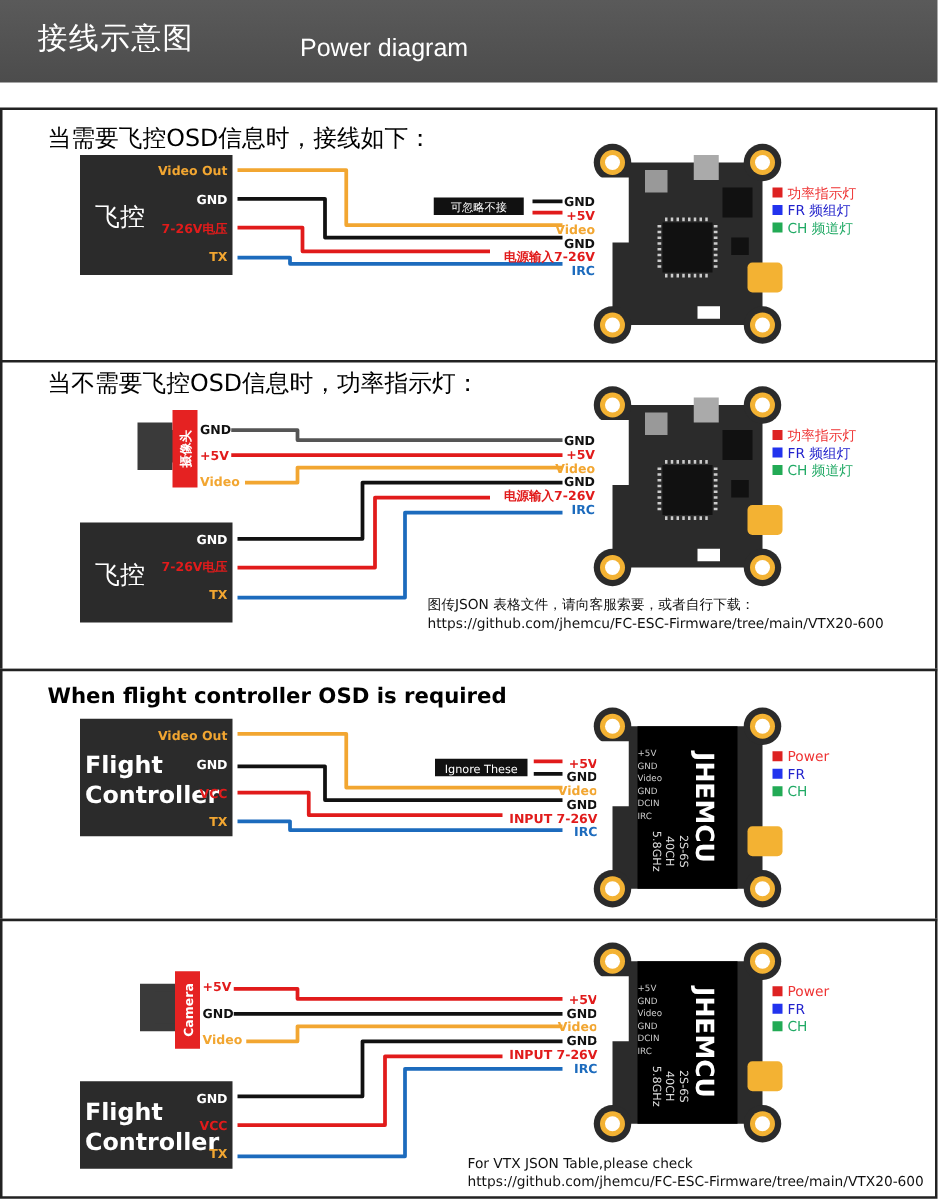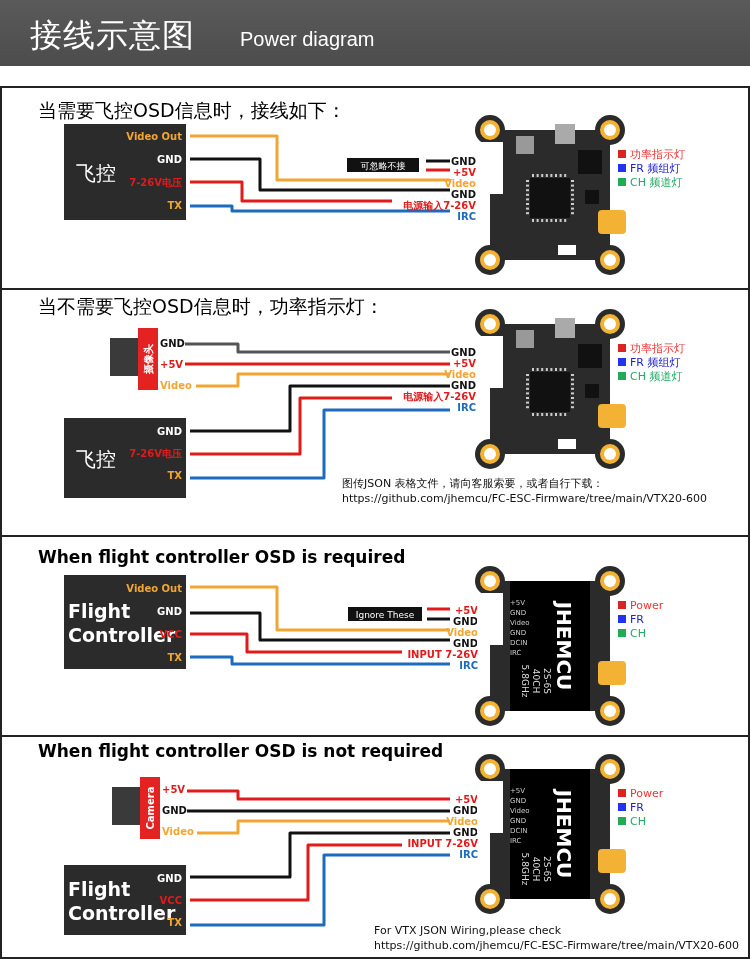--- a/index.html
+++ b/index.html
@@ -1,18 +1,18 @@
 <!DOCTYPE html>
 <html><head>
 <meta charset="utf-8">
 <style>
   html,body{margin:0;padding:0;background:#fff;}
   body{width:750px;height:959px;position:relative;overflow:hidden;font-family:"DejaVu Sans","Liberation Sans",sans-serif;}
   .header{position:absolute;left:0;top:0;width:750px;height:66px;background:linear-gradient(#5a5a5a,#4c4c4c);}
-  .header .cn{position:absolute;left:30px;top:14px;font-size:32px;color:#fff;letter-spacing:1px;}
+  .header .cn{position:absolute;left:30px;top:14px;font-size:24px;color:#fff;letter-spacing:1px;}
   .header .en{position:absolute;left:240px;top:28px;font-size:20px;color:#fff;font-family:"Liberation Sans",sans-serif;}
   .panel{position:absolute;left:0;width:746px;border:2px solid #222;background:#fff;}
   .panel svg{position:absolute;left:0;top:0;}
   .ptitle{position:absolute;left:36px;font-size:19px;color:#000000;}
   .ptitle.en{font-weight:bold;font-family:"DejaVu Sans",sans-serif;font-size:17px;}
   .note{position:absolute;font-size:11px;color:#111;line-height:15px;}
 </style>
 </head>
 <body>
 
@@ -258,21 +258,20 @@
         <text x="628" y="72" fill="#e33" font-size="11" text-anchor="start" font-weight="normal" font-family="DejaVu Sans, sans-serif">Power</text>
         <rect x="616" y="78" width="8" height="8" fill="#2233ee"></rect>
         <text x="628" y="86" fill="#22c" font-size="11" text-anchor="start" font-weight="normal" font-family="DejaVu Sans, sans-serif">FR</text>
         <rect x="616" y="92" width="8" height="8" fill="#22aa55"></rect>
         <text x="628" y="100" fill="#2a6" font-size="11" text-anchor="start" font-weight="normal" font-family="DejaVu Sans, sans-serif">CH</text>
       </g>
     </svg>
 </div>
 
 <div class="panel" id="p4" style="top:735px;height:220px;">
-  <div class="ptitle en" style="top:4px;">When flight controller OSD is not required</div>
   <svg id="svg4" width="746" height="220">
       <rect x="110" y="50" width="28" height="38" fill="#3a3a3a"></rect>
       <rect x="122" y="56" width="18" height="26" fill="#3a3a3a"></rect>
       <rect x="138" y="40" width="20" height="62" fill="#e52222"></rect>
       <text x="0" y="0" fill="#fff" font-size="10" text-anchor="middle" font-weight="bold" font-family="DejaVu Sans, sans-serif" transform="translate(152,71) rotate(-90)">Camera</text>
       <text x="160" y="56" fill="#e11b1b" font-size="10" text-anchor="start" font-weight="bold" font-family="DejaVu Sans, sans-serif">+5V</text>
       <text x="160" y="77" fill="#111" font-size="10" text-anchor="start" font-weight="bold" font-family="DejaVu Sans, sans-serif">GND</text>
       <text x="160" y="98" fill="#f2a631" font-size="10" text-anchor="start" font-weight="bold" font-family="DejaVu Sans, sans-serif">Video</text>
       <path d="M185,54 L236,54 L236,62 L448,62" stroke="#e11b1b" stroke-width="3" fill="none" stroke-linejoin="round"></path>
       <path d="M185,74 L448,74" stroke="#111111" stroke-width="3" fill="none" stroke-linejoin="round"></path>
@@ -321,16 +320,16 @@
         <text x="0" y="0" fill="#ddd" font-size="9" text-anchor="middle" font-weight="normal" font-family="DejaVu Sans, sans-serif" transform="translate(520,132) rotate(90)">5.8GHz</text>
         <rect x="616" y="52" width="8" height="8" fill="#dd2222"></rect>
         <text x="628" y="60" fill="#e33" font-size="11" text-anchor="start" font-weight="normal" font-family="DejaVu Sans, sans-serif">Power</text>
         <rect x="616" y="66" width="8" height="8" fill="#2233ee"></rect>
         <text x="628" y="74" fill="#22c" font-size="11" text-anchor="start" font-weight="normal" font-family="DejaVu Sans, sans-serif">FR</text>
         <rect x="616" y="80" width="8" height="8" fill="#22aa55"></rect>
         <text x="628" y="88" fill="#2a6" font-size="11" text-anchor="start" font-weight="normal" font-family="DejaVu Sans, sans-serif">CH</text>
       </g>
     </svg>
   <div class="note" style="left:372px;top:186px;">
-    <div>For VTX JSON Wiring,please check</div>
+    <div>For VTX JSON Table,please check</div>
     <div>https://github.com/jhemcu/FC-ESC-Firmware/tree/main/VTX20-600</div>
   </div>
 </div>
 
 </body></html>

